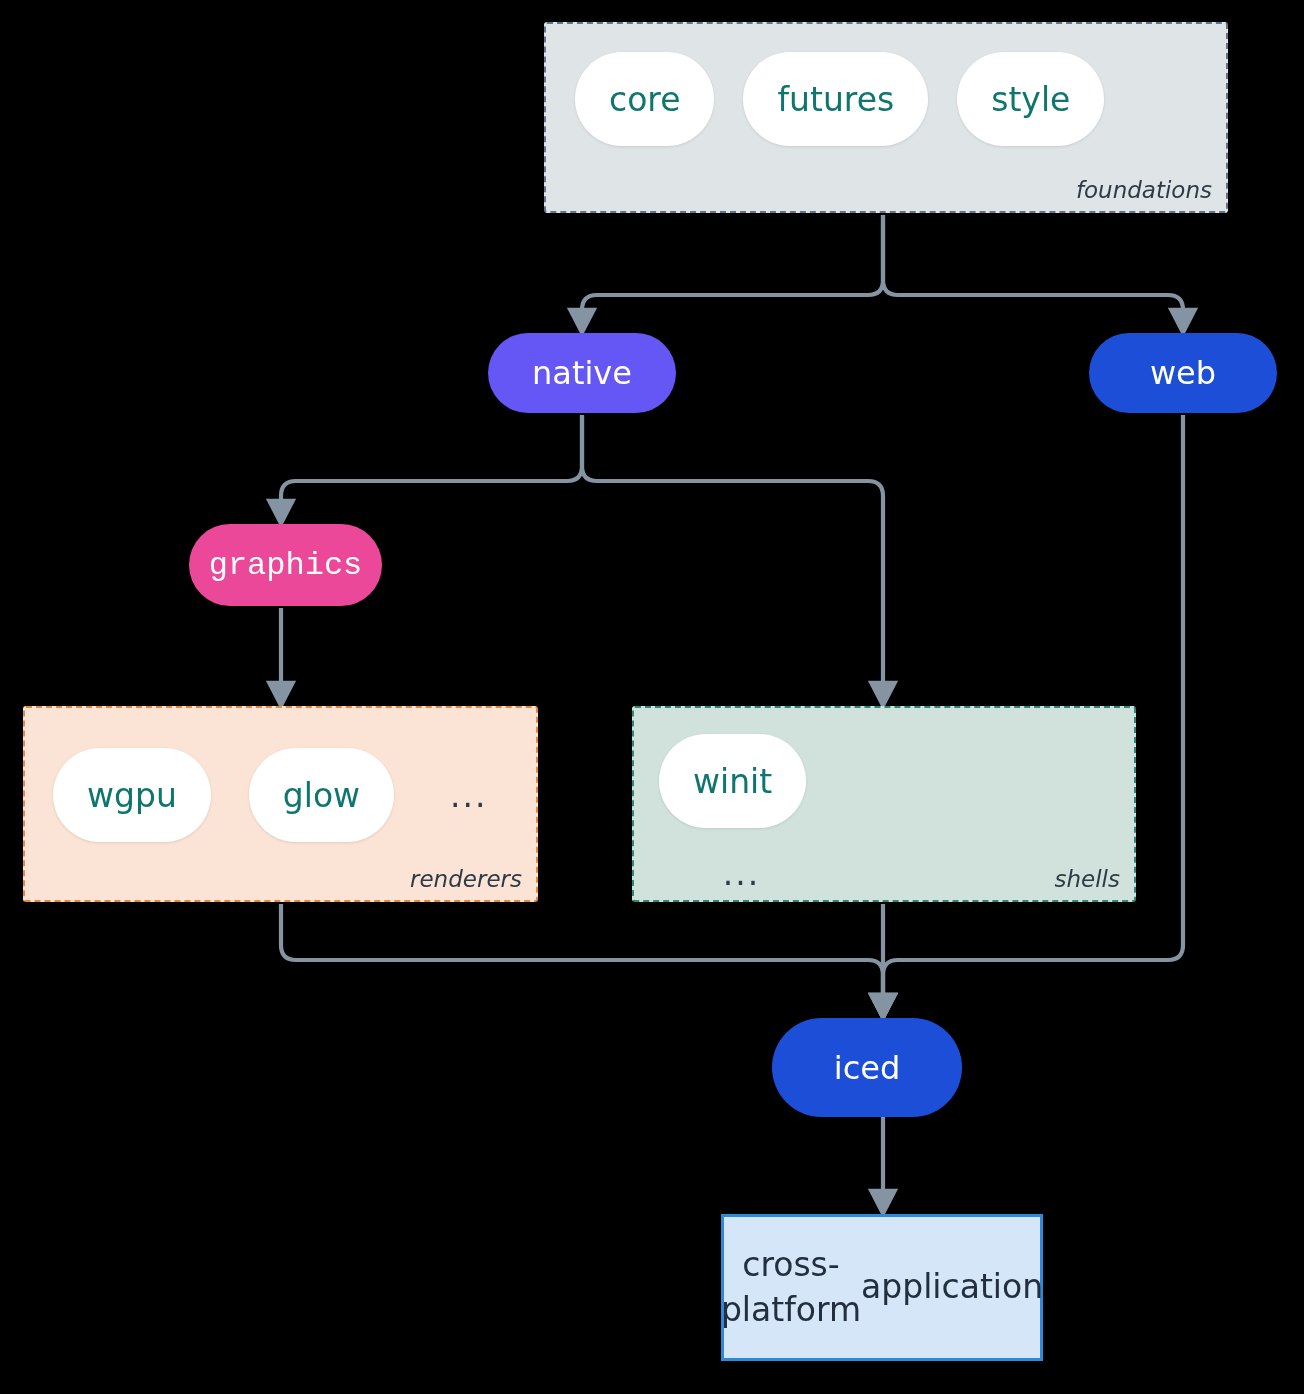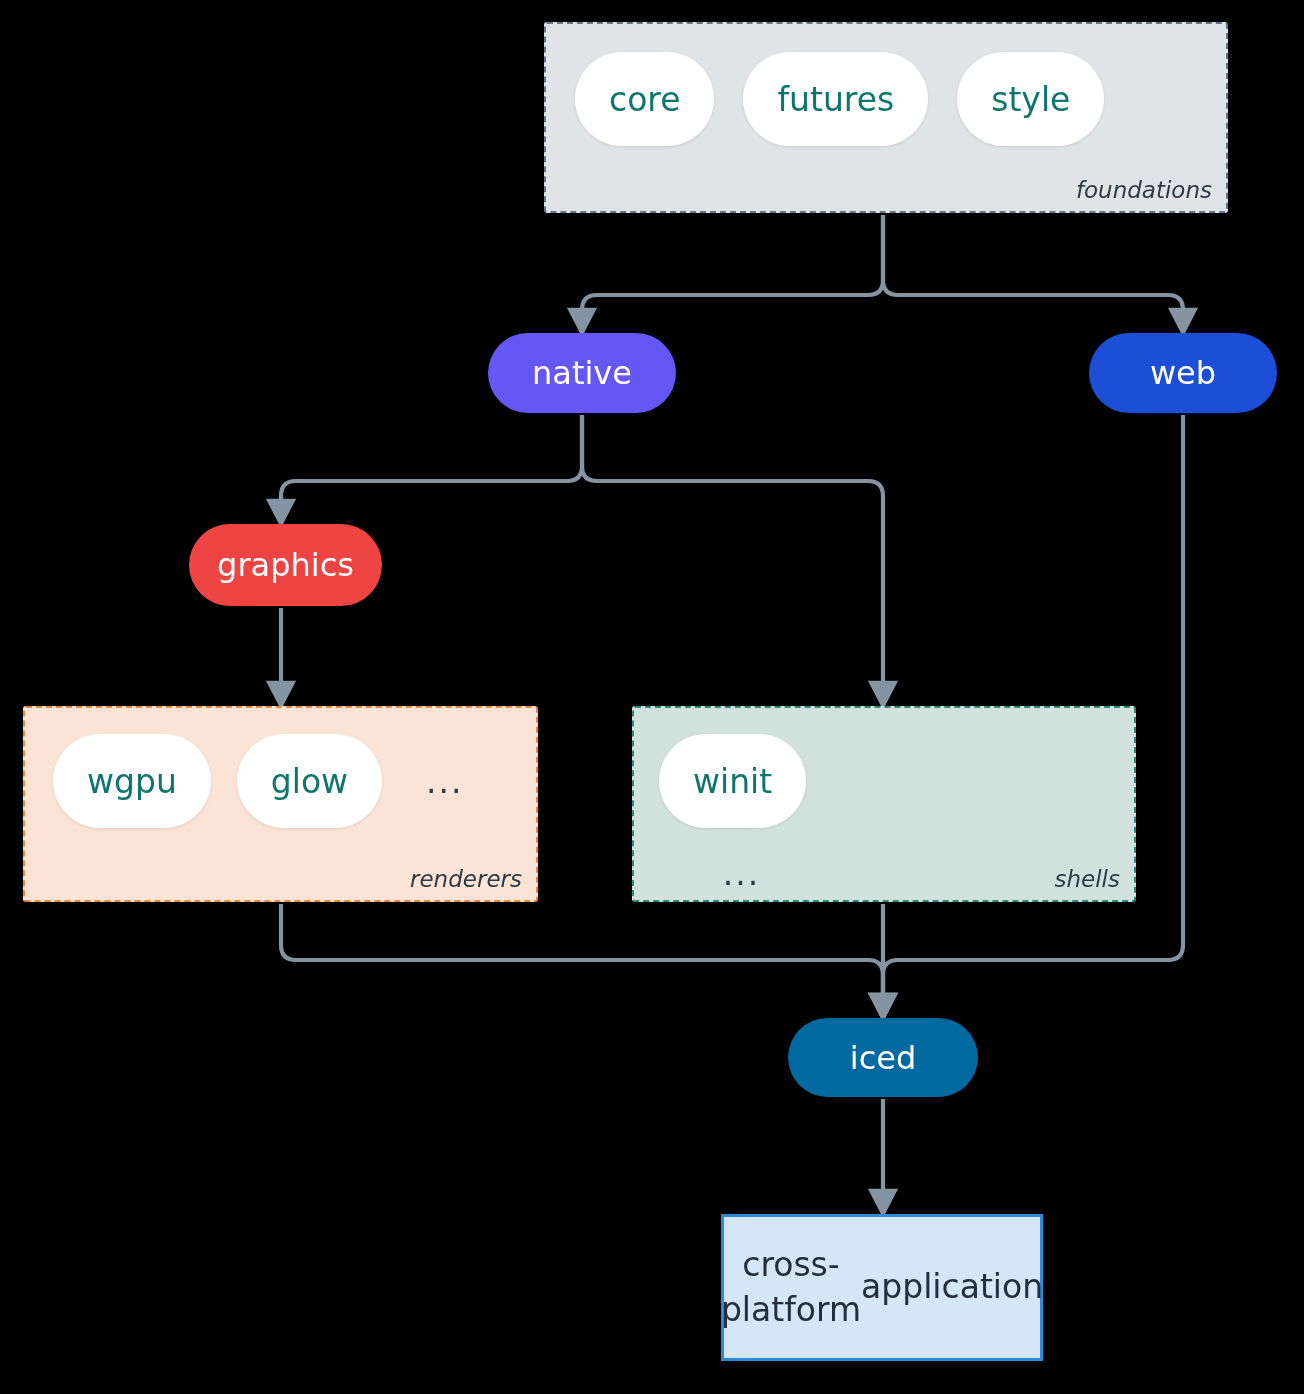--- a/index.html
+++ b/index.html
@@ -52,21 +52,21 @@
   }
   #cluster-foundations .pill-row { left: 29px; top: 28px; gap: 29px; }
 
   #cluster-renderers {
     left: 23px; top: 706px;
     width: 515px; height: 196px;
     background: #fbe3d5;
     border: 2px dashed #e8883c;
     border-radius: 3px;
   }
-  #cluster-renderers .pill-row { left: 28px; top: 26px; gap: 26px; }
+  #cluster-renderers .pill-row { left: 28px; top: 40px; gap: 38px; }
 
   #cluster-shells {
     left: 632px; top: 706px;
     width: 504px; height: 196px;
     background: #d1e2dc;
     border: 2px dashed #2c8a77;
     border-radius: 3px;
   }
   #cluster-shells .pill-row { left: 25px; top: 26px; gap: 26px; flex-direction: column; }
 
@@ -101,22 +101,22 @@
     align-items: center;
     justify-content: center;
     border-radius: 60px;
     color: #ffffff;
     font-size: 32px;
     box-sizing: border-box;
     white-space: nowrap;
   }
   #node-native { left: 488px; top: 333px; width: 188px; height: 80px; background: #6556f6; }
   #node-web    { left: 1089px; top: 333px; width: 188px; height: 80px; background: #1d4ed8; }
-  #node-graphics { left: 189px; top: 524px; width: 193px; height: 82px; background: #ef4444; }
-  #node-iced   { left: 788px; top: 1018px; width: 190px; height: 79px; background: #0369a1; }
+  #node-graphics { left: 189px; top: 524px; width: 193px; height: 82px; background: #ec4899; font-family: Liberation Mono, monospace; }
+  #node-iced   { left: 772px; top: 1018px; width: 190px; height: 99px; background: #1d4ed8; }
 
   
   #node-application {
     position: absolute;
     left: 721px; top: 1214px;
     width: 322px; height: 147px;
     background: #d4e6f8;
     border: 3px solid #2e89d6;
     box-sizing: border-box;
     display: flex;

